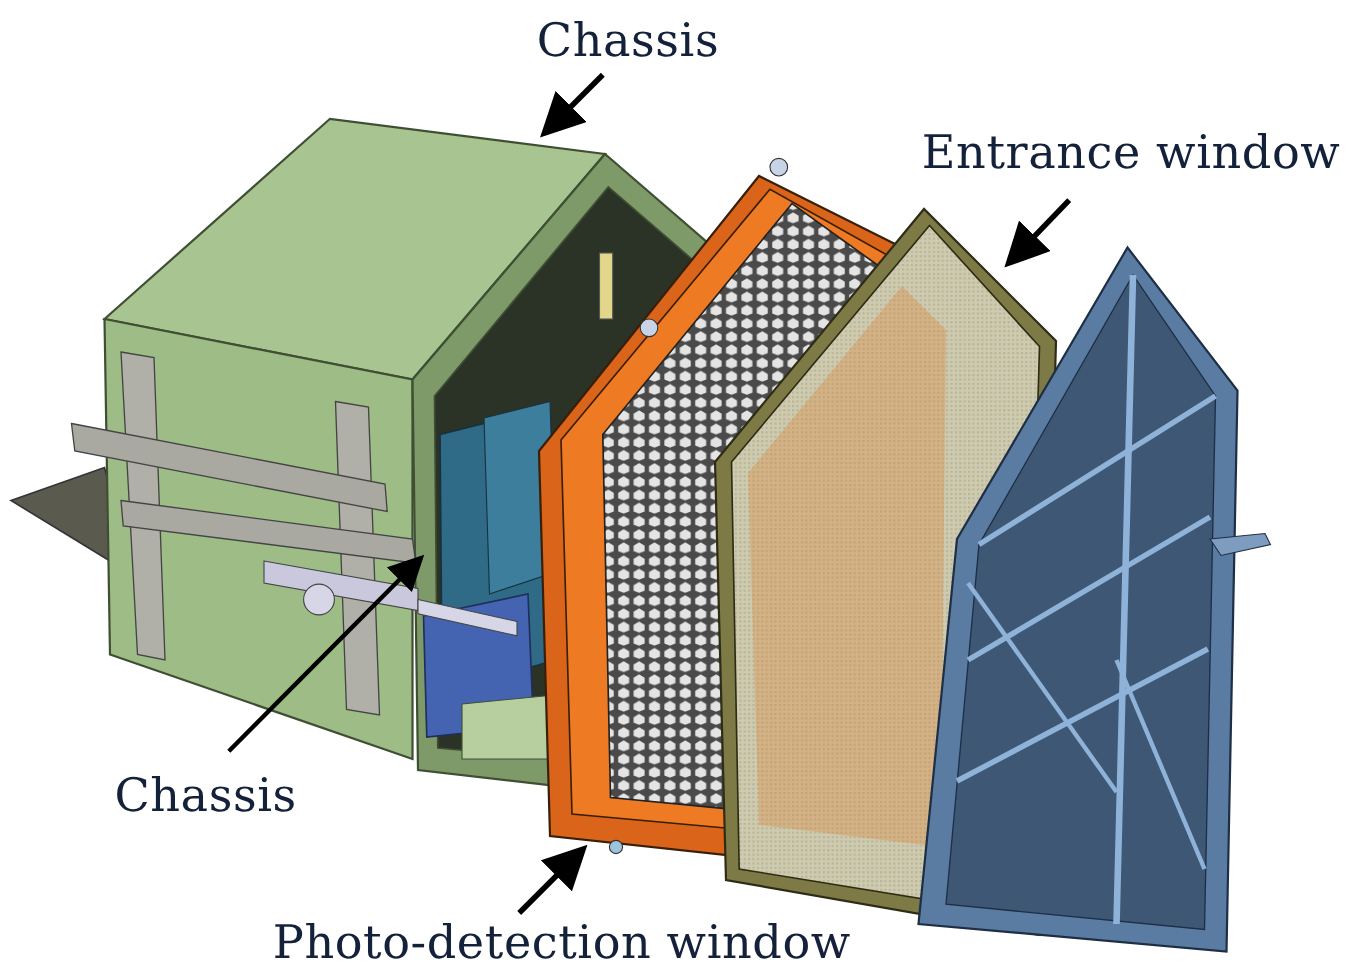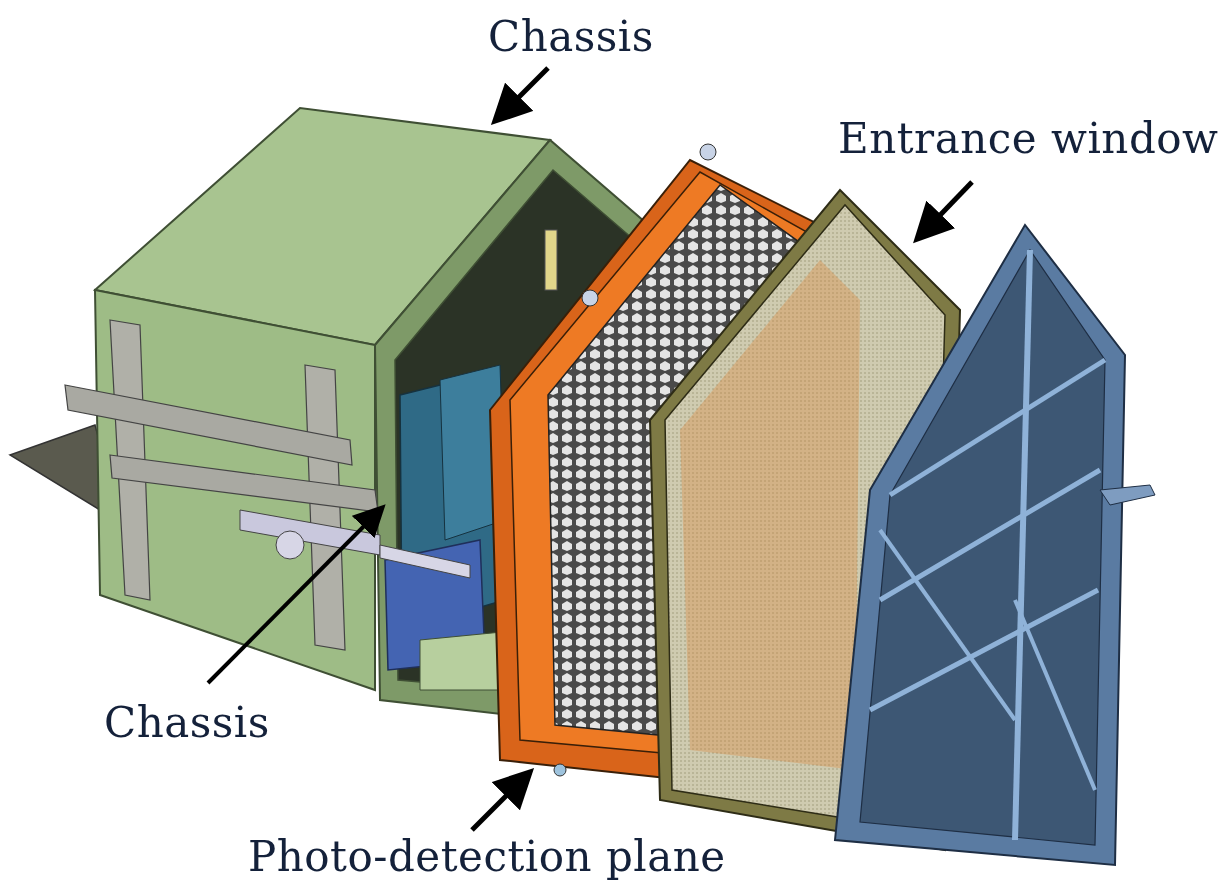--- a/index.html
+++ b/index.html
@@ -90,14 +90,14 @@
 
     <line x1="548" y1="68" x2="498" y2="118" stroke="#000" stroke-width="5" marker-end="url(#ah)"></line>
     <line x1="972" y1="182" x2="920" y2="236" stroke="#000" stroke-width="5" marker-end="url(#ah)"></line>
     <line x1="208" y1="683" x2="380" y2="510" stroke="#000" stroke-width="4" marker-end="url(#ah)"></line>
     <line x1="472" y1="830" x2="527" y2="775" stroke="#000" stroke-width="5" marker-end="url(#ah)"></line>
   </svg>
 
   <div class="label" style="left:488px; top:16px;">Chassis</div>
   <div class="label" style="left:838px; top:118px;">Entrance window</div>
   <div class="label" style="left:104px; top:702px;">Chassis</div>
-  <div class="label" style="left:248px; top:836px;">Photo-detection plane</div>
+  <div class="label" style="left:248px; top:836px;">Photo-detection window</div>
 </div>
 
 </body></html>

